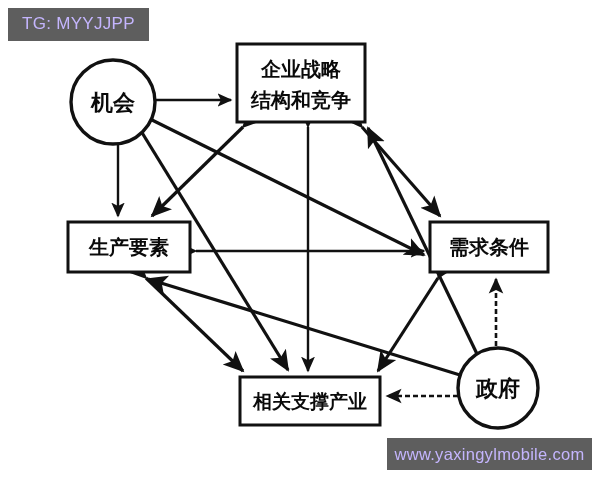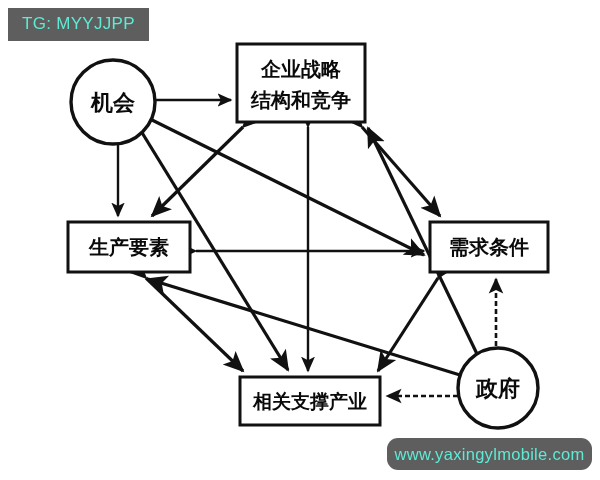--- a/index.html
+++ b/index.html
@@ -53,41 +53,40 @@
   }
   .edge-dashed {
     stroke: #111111;
     stroke-width: 2.6;
     fill: none;
     stroke-dasharray: 5 3;
   }
   .badge {
     position: absolute;
     background: #5e5e5e;
-    color: #5eead4;
+    color: #c4b5fd;
     font-family: "Liberation Sans", sans-serif;
     display: flex;
     align-items: center;
     justify-content: center;
     letter-spacing: 0.3px;
     white-space: nowrap;
   }
   #tg-badge {
     left: 8px;
     top: 8px;
     padding: 6px 14px 7px 14px;
     font-size: 17px;
   }
   #watermark-badge {
     left: 387px;
     top: 438px;
     width: 205px;
     height: 32px;
     font-size: 16.5px;
-    border-radius: 11px;
   }
 </style>
 </head>
 <body>
 
 <div id="canvas">
 
   <svg id="diagram-svg" viewBox="0 0 600 480">
     <defs>
       <marker id="ah" markerWidth="7" markerHeight="7" refX="5.6" refY="3" orient="auto" markerUnits="strokeWidth">

